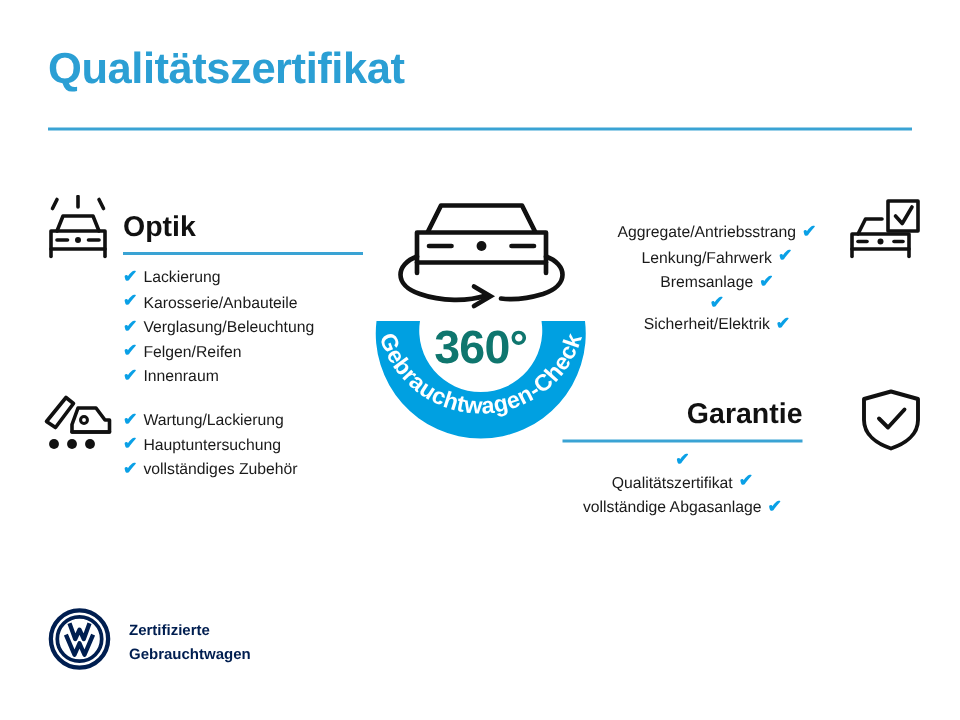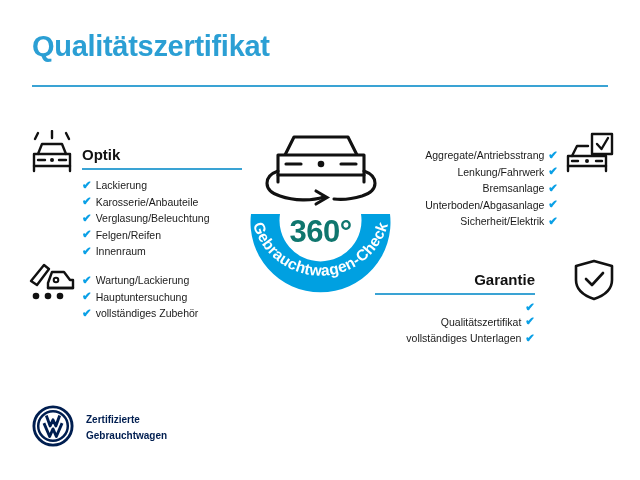--- a/index.html
+++ b/index.html
@@ -46,21 +46,21 @@
   .block {
     position: absolute;
   }
   .block-head {
     position: relative;
     height: 30px;
   }
   .block-title {
     position: absolute;
     bottom: 7px;
-    font-size: 15px;
+    font-size: 19px;
     font-weight: bold;
     color: #111111;
     white-space: nowrap;
   }
   .block-left .block-title { left: 0; }
   .block-right .block-title { right: 0; }
   .block-rule {
     position: absolute;
     bottom: 0;
     left: 0;
@@ -77,21 +77,21 @@
   .item {
     font-size: 10.5px;
     color: #1a1a1a;
     line-height: 16.5px;
     white-space: nowrap;
     display: flex;
     align-items: center;
     gap: 4px;
   }
   .block-left .item { justify-content: flex-start; }
-  .block-right .item { justify-content: flex-end; }
+  .block-right .item { justify-content: center; }
   .check {
     color: #0aa0e6;
     font-size: 11.5px;
     font-weight: bold;
     line-height: 1;
   }
 
   
   .block-optik    { left: 82px;  top: 140px; width: 160px; }
   .block-wartung  { left: 82px;  top: 265px; width: 160px; }
@@ -266,21 +266,20 @@
       </li>
       <li class="item">
         <span>Lenkung/Fahrwerk</span>
         <span class="check">✔</span>
       </li>
       <li class="item">
         <span>Bremsanlage</span>
         <span class="check">✔</span>
       </li>
       <li class="item">
-        <span>Unterboden/Abgasanlage</span>
         <span class="check">✔</span>
       </li>
       <li class="item">
         <span>Sicherheit/Elektrik</span>
         <span class="check">✔</span>
       </li>
     </ul>
   </div>
 
   <div class="block block-right block-garantie">
@@ -290,21 +289,21 @@
     </div>
     <ul class="items">
       <li class="item">
         <span class="check">✔</span>
       </li>
       <li class="item">
         <span>Qualitätszertifikat</span>
         <span class="check">✔</span>
       </li>
       <li class="item">
-        <span>vollständiges Unterlagen</span>
+        <span>vollständige Abgasanlage</span>
         <span class="check">✔</span>
       </li>
     </ul>
   </div>
 
   <div class="badge">
     <svg viewBox="0 0 185 185" width="185" height="185">
       <defs>
         <path id="curveBottom" d="M 23 96 A 70 70 0 0 0 162 96"></path>
       </defs>

